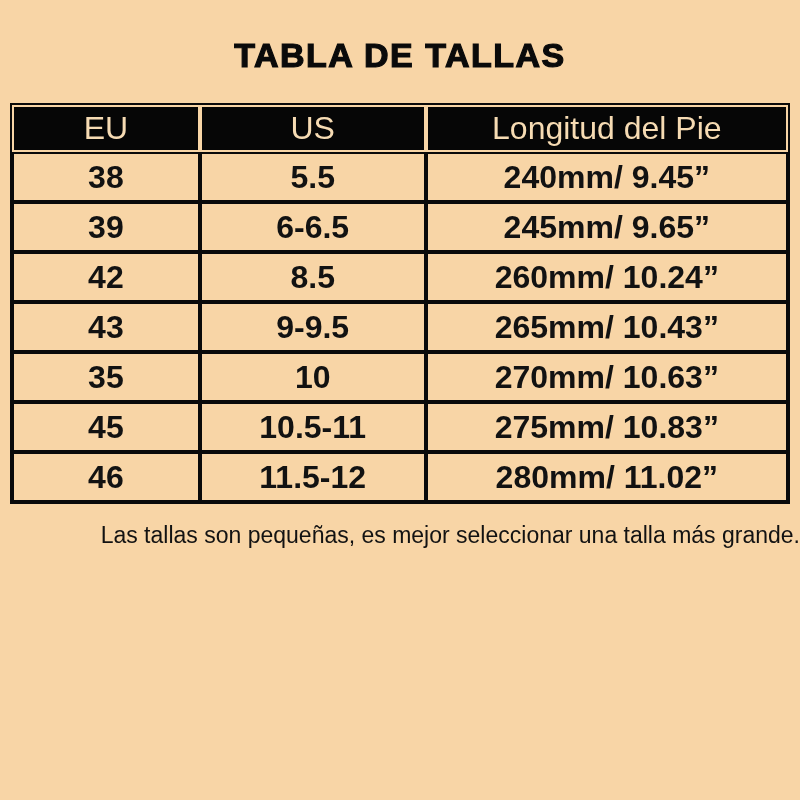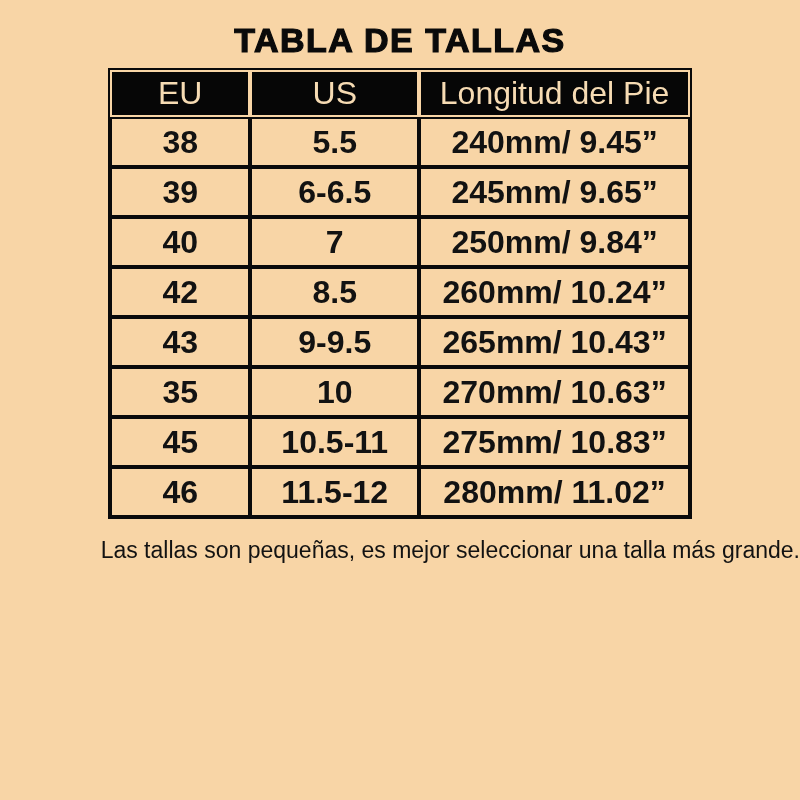--- a/index.html
+++ b/index.html
@@ -10,34 +10,34 @@
     --border:#0A0A0A;
   }
   *{box-sizing:border-box;margin:0;padding:0;}
   html,body{width:800px;height:800px;overflow:hidden;}
   body{
     background:var(--bg);
     font-family:"Liberation Sans","DejaVu Sans",sans-serif;
     color:var(--body-text);
   }
   .page-title{
-    margin-top:21px;
+    margin-top:36px;
     text-align:center;
     font-size:34px;
     font-weight:700;
     letter-spacing:1.5px;
     color:var(--border);
     -webkit-text-stroke:1.2px var(--border);
   }
   table.size-table{
     border-collapse:separate;
     border-spacing:0;
     table-layout:fixed;
-    width:584px;
-    margin:8px auto 0 auto;
+    width:780px;
+    margin:28px auto 0 auto;
     border:2px solid var(--border);
   }
   col.col-eu{width:24.2%;}
   col.col-us{width:29.1%;}
   col.col-len{width:46.7%;}
   th{
     background:var(--header-bg);
     color:var(--header-text);
     font-weight:400;
     font-size:32px;
@@ -83,25 +83,20 @@
         <td>38</td>
         <td>5.5</td>
         <td>240mm/ 9.45”</td>
       </tr>
       <tr>
         <td>39</td>
         <td>6-6.5</td>
         <td>245mm/ 9.65”</td>
       </tr>
       <tr>
-        <td>40</td>
-        <td>7</td>
-        <td>250mm/ 9.84”</td>
-      </tr>
-      <tr>
         <td>42</td>
         <td>8.5</td>
         <td>260mm/ 10.24”</td>
       </tr>
       <tr>
         <td>43</td>
         <td>9-9.5</td>
         <td>265mm/ 10.43”</td>
       </tr>
       <tr>

